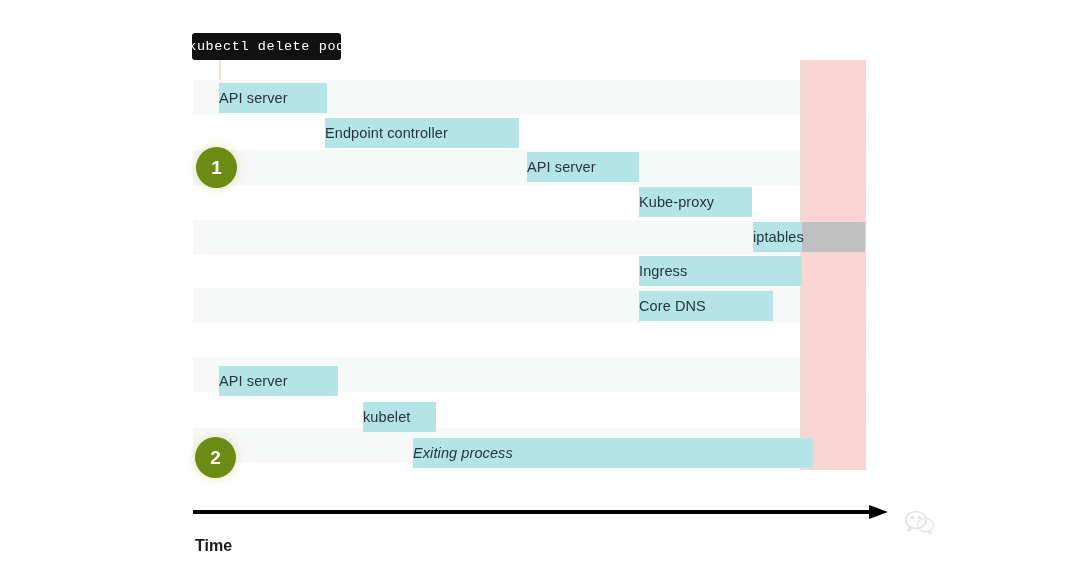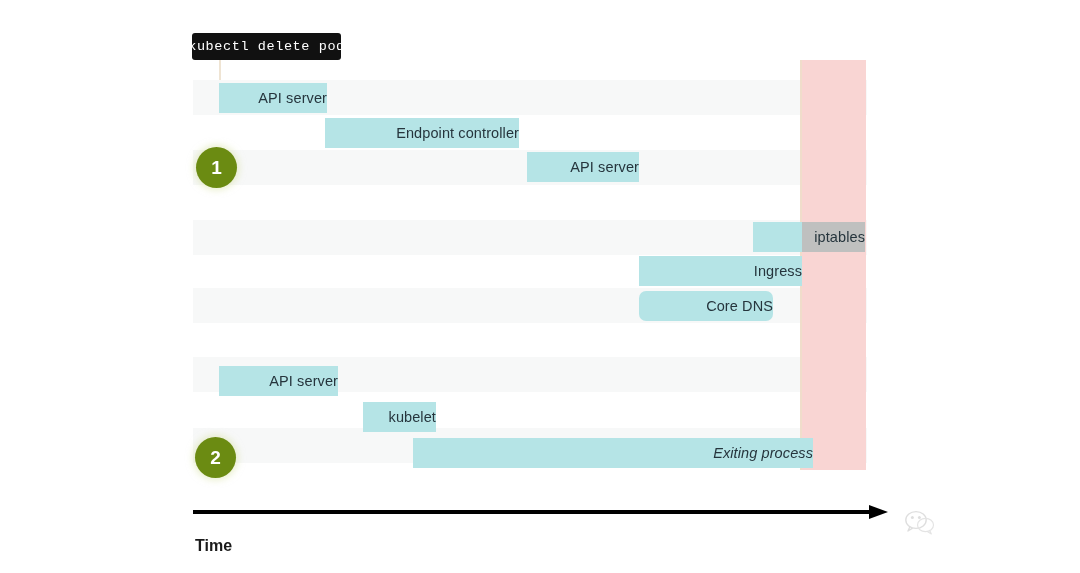--- a/index.html
+++ b/index.html
@@ -49,21 +49,21 @@
     height: 410px;
     background: #f0ddcb;
   }
 
   .bar {
     position: absolute;
     height: 30px;
     background: #b5e4e6;
     display: flex;
     align-items: center;
-    justify-content: flex-end;
+    justify-content: flex-start;
     box-sizing: border-box;
   }
   .bar .bar-label {
     font-size: 14.5px;
     color: #26353d;
     font-family: "Liberation Sans", sans-serif;
     white-space: nowrap;
     letter-spacing: 0.1px;
   }
   
@@ -191,27 +191,30 @@
 
     <div class="bar" style="left:26px;  top:23px;  width:108px;">
       <span class="bar-label">API server</span>
     </div>
     <div class="bar" style="left:132px; top:58px;  width:194px;">
       <span class="bar-label">Endpoint controller</span>
     </div>
     <div class="bar" style="left:334px; top:92px;  width:112px;">
       <span class="bar-label">API server</span>
     </div>
+    <div class="bar" style="left:446px; top:127px; width:113px;">
+      <span class="bar-label">Kube-proxy</span>
+    </div>
     <div class="bar overlap-shade" style="left:560px; top:162px; width:112px;">
       <span class="bar-label">iptables</span>
     </div>
     <div class="bar" style="left:446px; top:196px; width:163px;">
       <span class="bar-label">Ingress</span>
     </div>
-    <div class="bar" style="left:446px; top:231px; width:134px;border-radius:7px;">
+    <div class="bar" style="left:446px; top:231px; width:134px;">
       <span class="bar-label">Core DNS</span>
     </div>
 
     <div class="bar" style="left:26px;  top:306px; width:119px;">
       <span class="bar-label">API server</span>
     </div>
     <div class="bar" style="left:146px; top:342px; width:73px;margin-left:24px;">
       <span class="bar-label">kubelet</span>
     </div>
     <div class="bar" style="left:220px; top:378px; width:400px;font-style:italic;">

